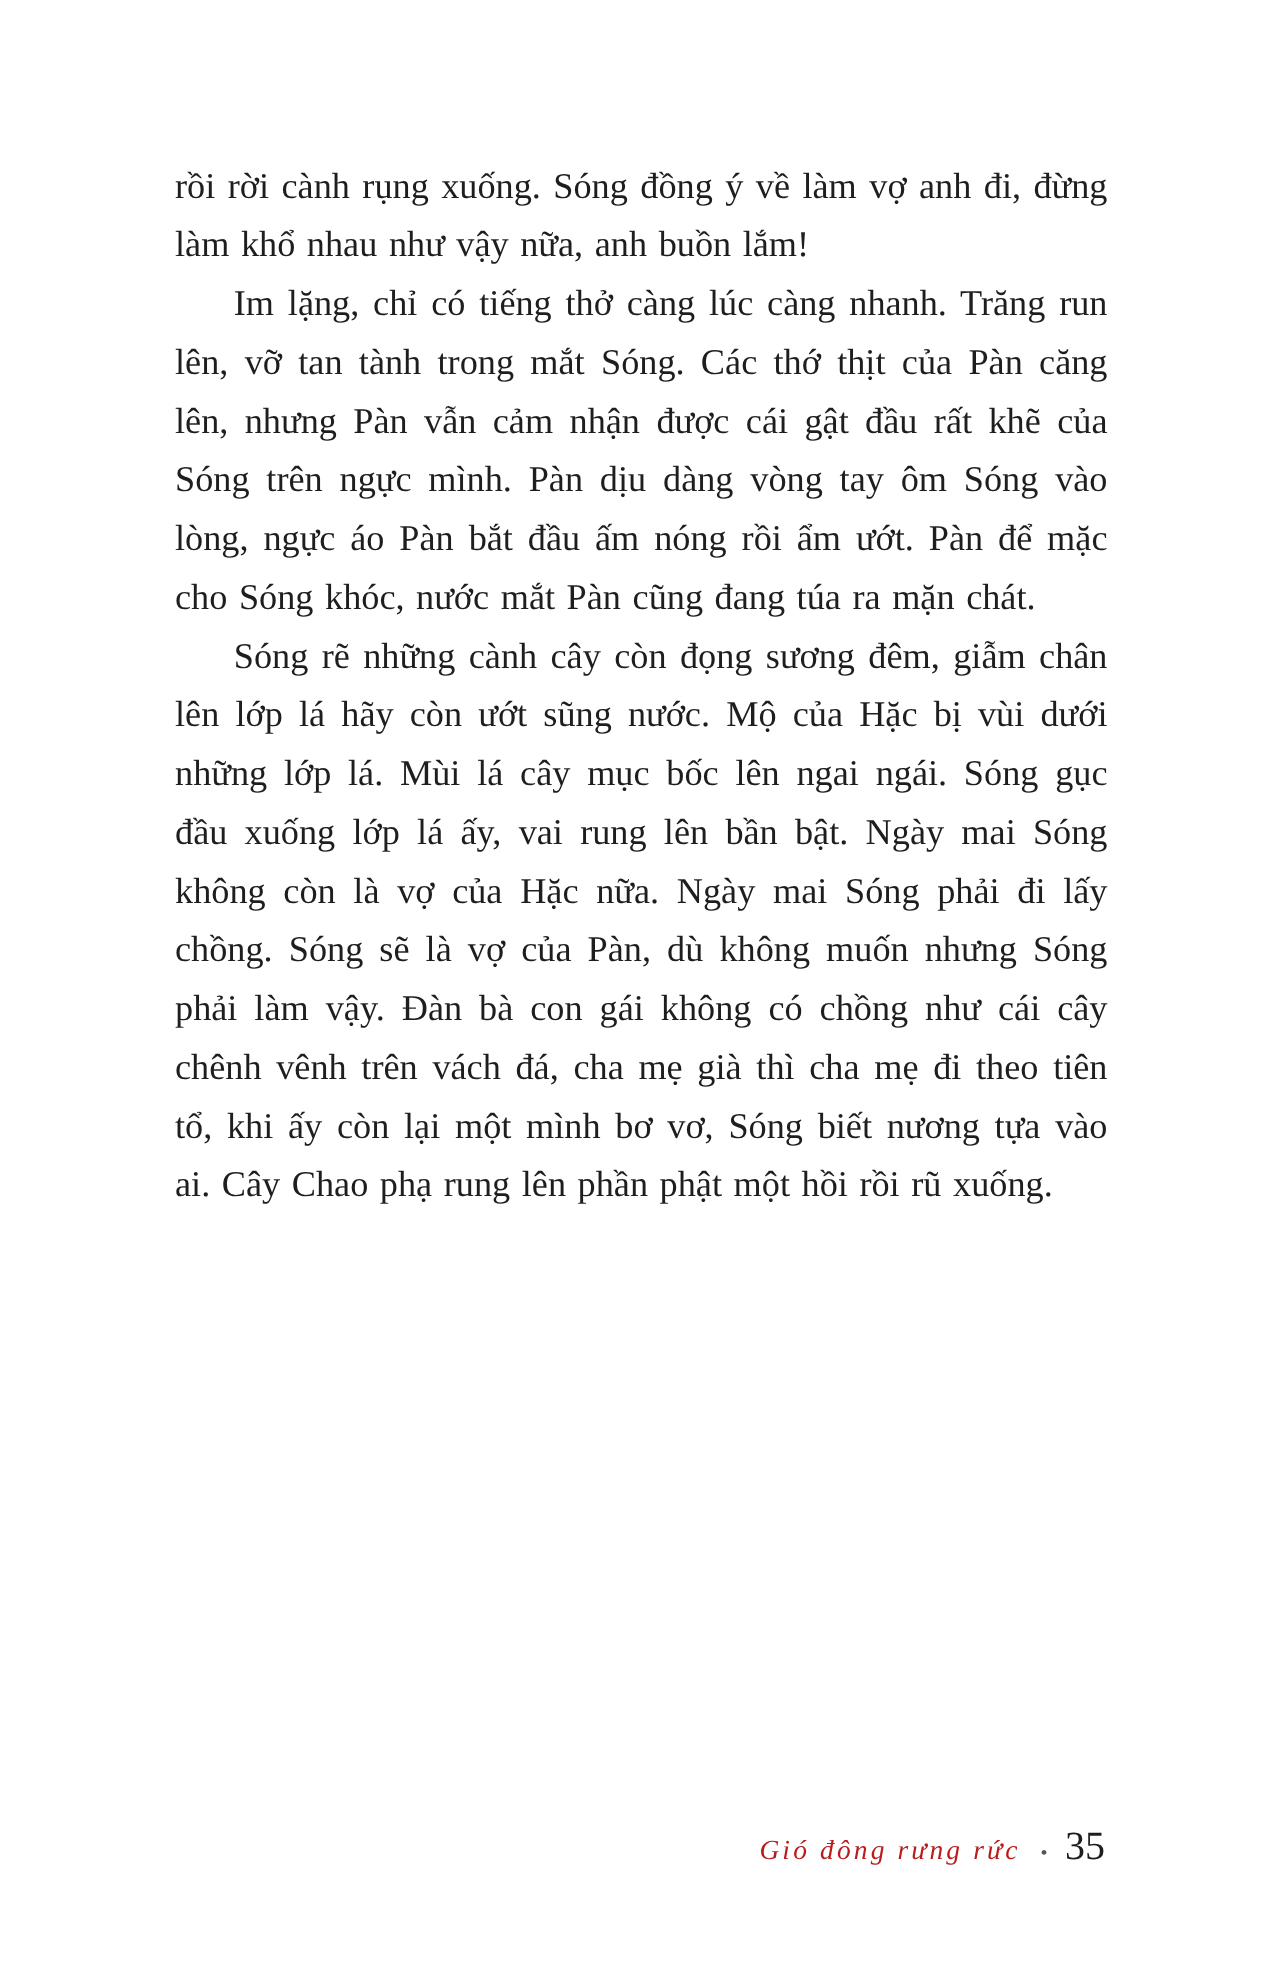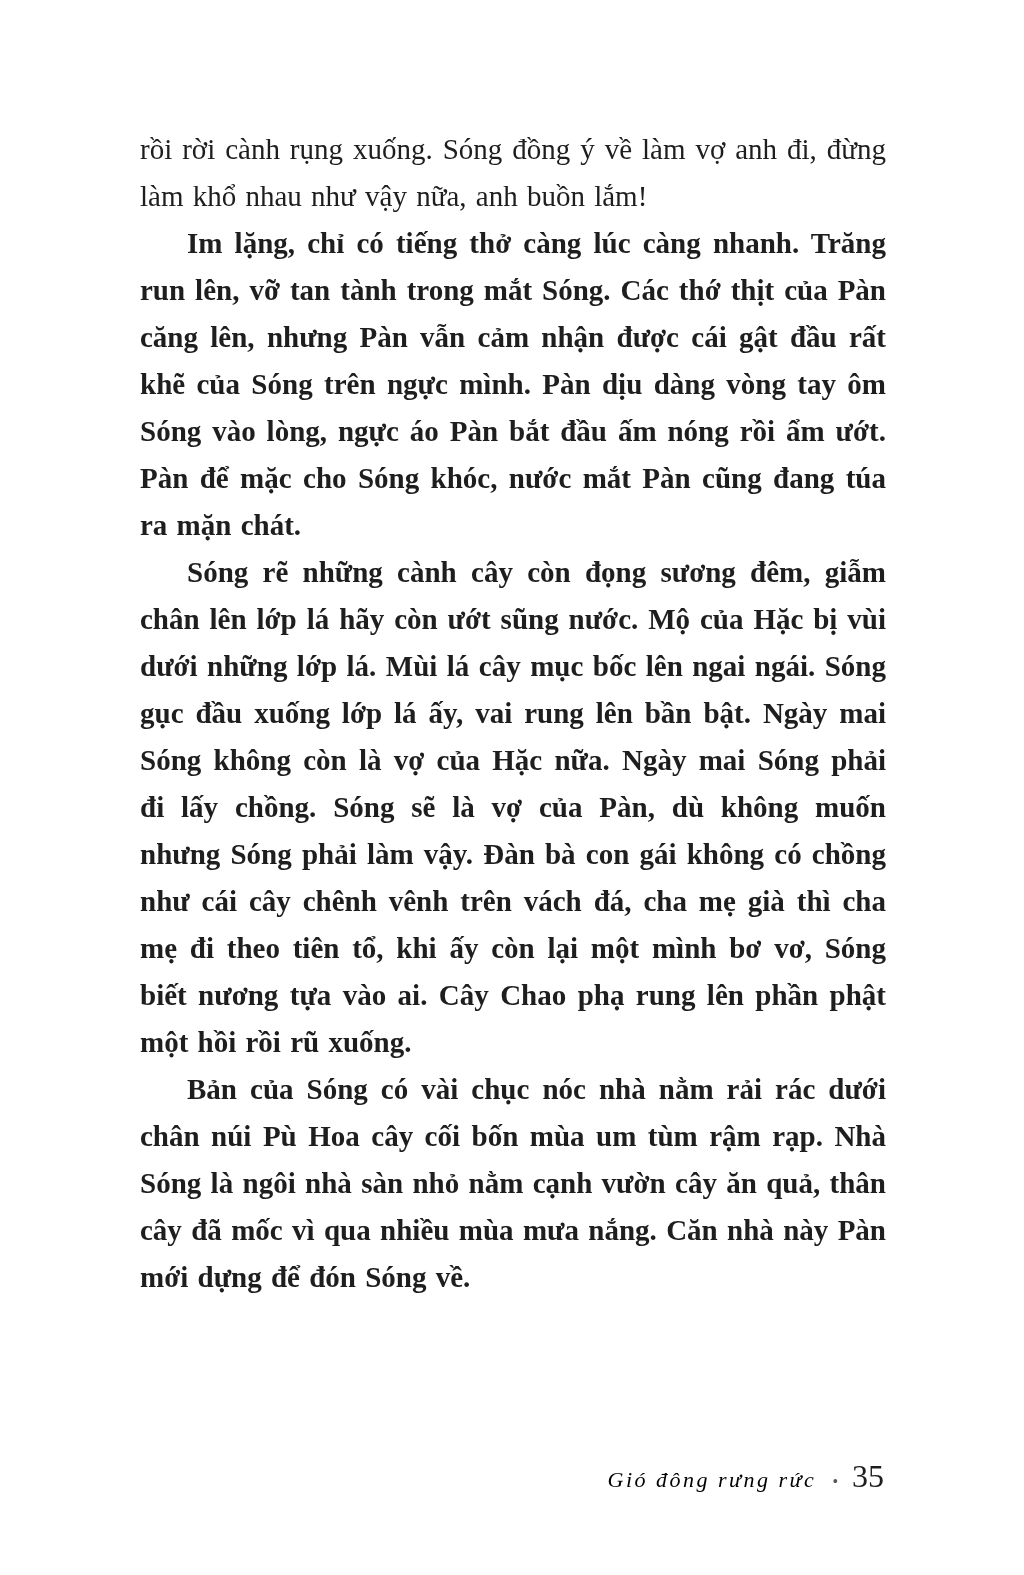--- a/index.html
+++ b/index.html
@@ -25,56 +25,54 @@
   .para {
     margin: 0;
     font-size: 29px;
     line-height: 47px;
     text-align: justify;
     text-justify: inter-word;
     word-spacing: 2px;
   }
   .para.indent {
     text-indent: 47px;
-    font-weight: bold;
   }
   .footer {
     position: absolute;
     top: 1458px;
     right: 140px;
     display: flex;
     align-items: baseline;
     white-space: nowrap;
   }
   .running-title {
     font-style: italic;
     font-size: 22px;
     letter-spacing: 2.5px;
-    color: #000000;
+    color: #b91c1c;
   }
   .footer-bullet {
     font-size: 16px;
     color: #555555;
     margin: 0 14px 0 16px;
     font-style: normal;
   }
   .page-number {
     font-size: 32px;
     color: #1e1e1e;
   }
 </style>
 </head>
 <body>
 
 <div class="page">
   <div class="content">
     <p class="para">rồi rời cành rụng xuống. Sóng đồng ý về làm vợ anh đi, đừng làm khổ nhau như vậy nữa, anh buồn lắm!</p>
     <p class="para indent">Im lặng, chỉ có tiếng thở càng lúc càng nhanh. Trăng run lên, vỡ tan tành trong mắt Sóng. Các thớ thịt của Pàn căng lên, nhưng Pàn vẫn cảm nhận được cái gật đầu rất khẽ của Sóng trên ngực mình. Pàn dịu dàng vòng tay ôm Sóng vào lòng, ngực áo Pàn bắt đầu ấm nóng rồi ẩm ướt. Pàn để mặc cho Sóng khóc, nước mắt Pàn cũng đang túa ra mặn chát.</p>
     <p class="para indent">Sóng rẽ những cành cây còn đọng sương đêm, giẫm chân lên lớp lá hãy còn ướt sũng nước. Mộ của Hặc bị vùi dưới những lớp lá. Mùi lá cây mục bốc lên ngai ngái. Sóng gục đầu xuống lớp lá ấy, vai rung lên bần bật. Ngày mai Sóng không còn là vợ của Hặc nữa. Ngày mai Sóng phải đi lấy chồng. Sóng sẽ là vợ của Pàn, dù không muốn nhưng Sóng phải làm vậy. Đàn bà con gái không có chồng như cái cây chênh vênh trên vách đá, cha mẹ già thì cha mẹ đi theo tiên tổ, khi ấy còn lại một mình bơ vơ, Sóng biết nương tựa vào ai. Cây Chao phạ rung lên phần phật một hồi rồi rũ xuống.</p>
-    <p class="para indent">Bản của Sóng có vài chục nóc nhà nằm rải rác dưới chân núi Pù Hoa cây cối bốn mùa um tùm rậm rạp. Nhà Sóng là ngôi nhà sàn nhỏ nằm cạnh vườn cây ăn quả, thân cây đã mốc vì qua nhiều mùa mưa nắng. Căn nhà này Pàn mới dựng để đón Sóng về.</p>
   </div>
 
   <div class="footer">
     <span class="running-title">Gió đông rưng rức</span>
     <span class="footer-bullet">•</span>
     <span class="page-number">35</span>
   </div>
 </div>
 
 </body></html>

